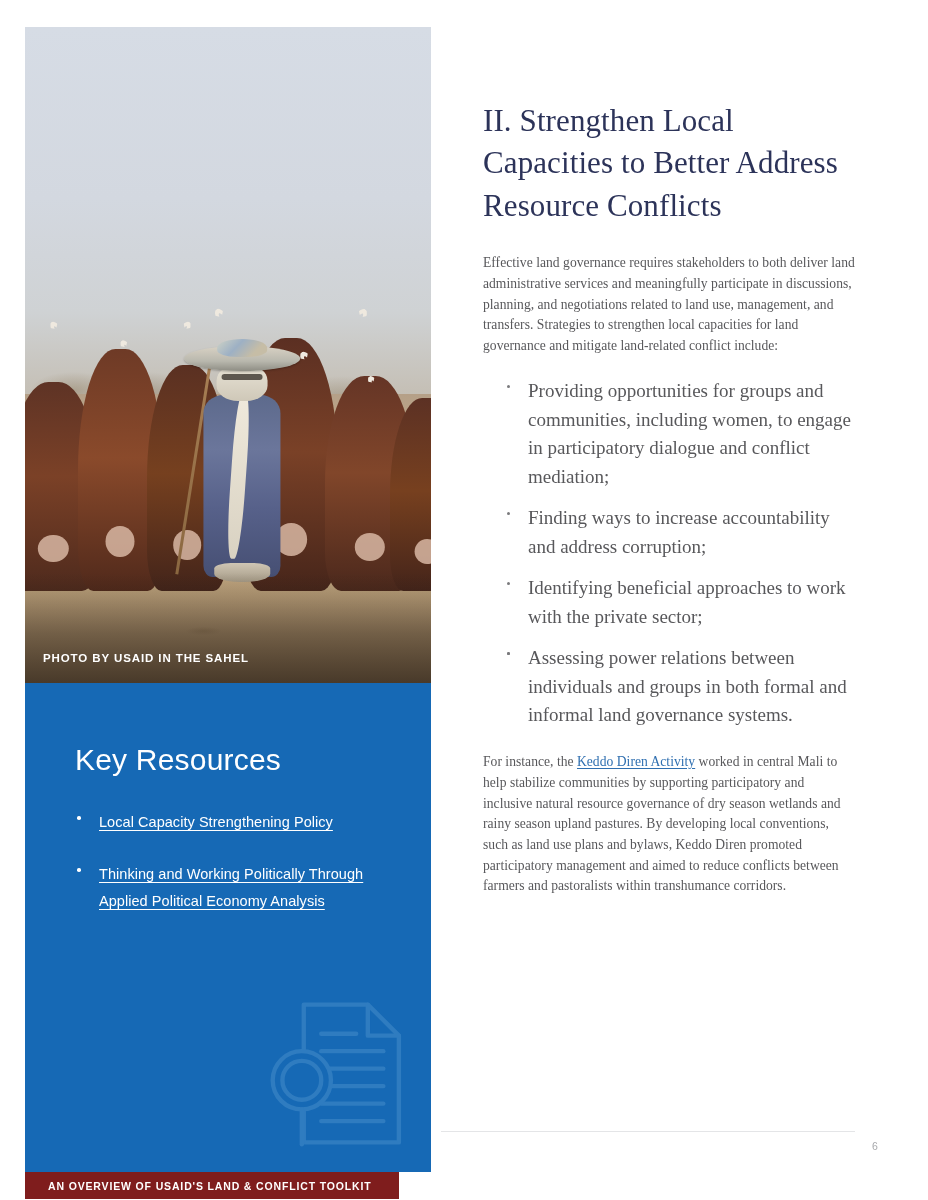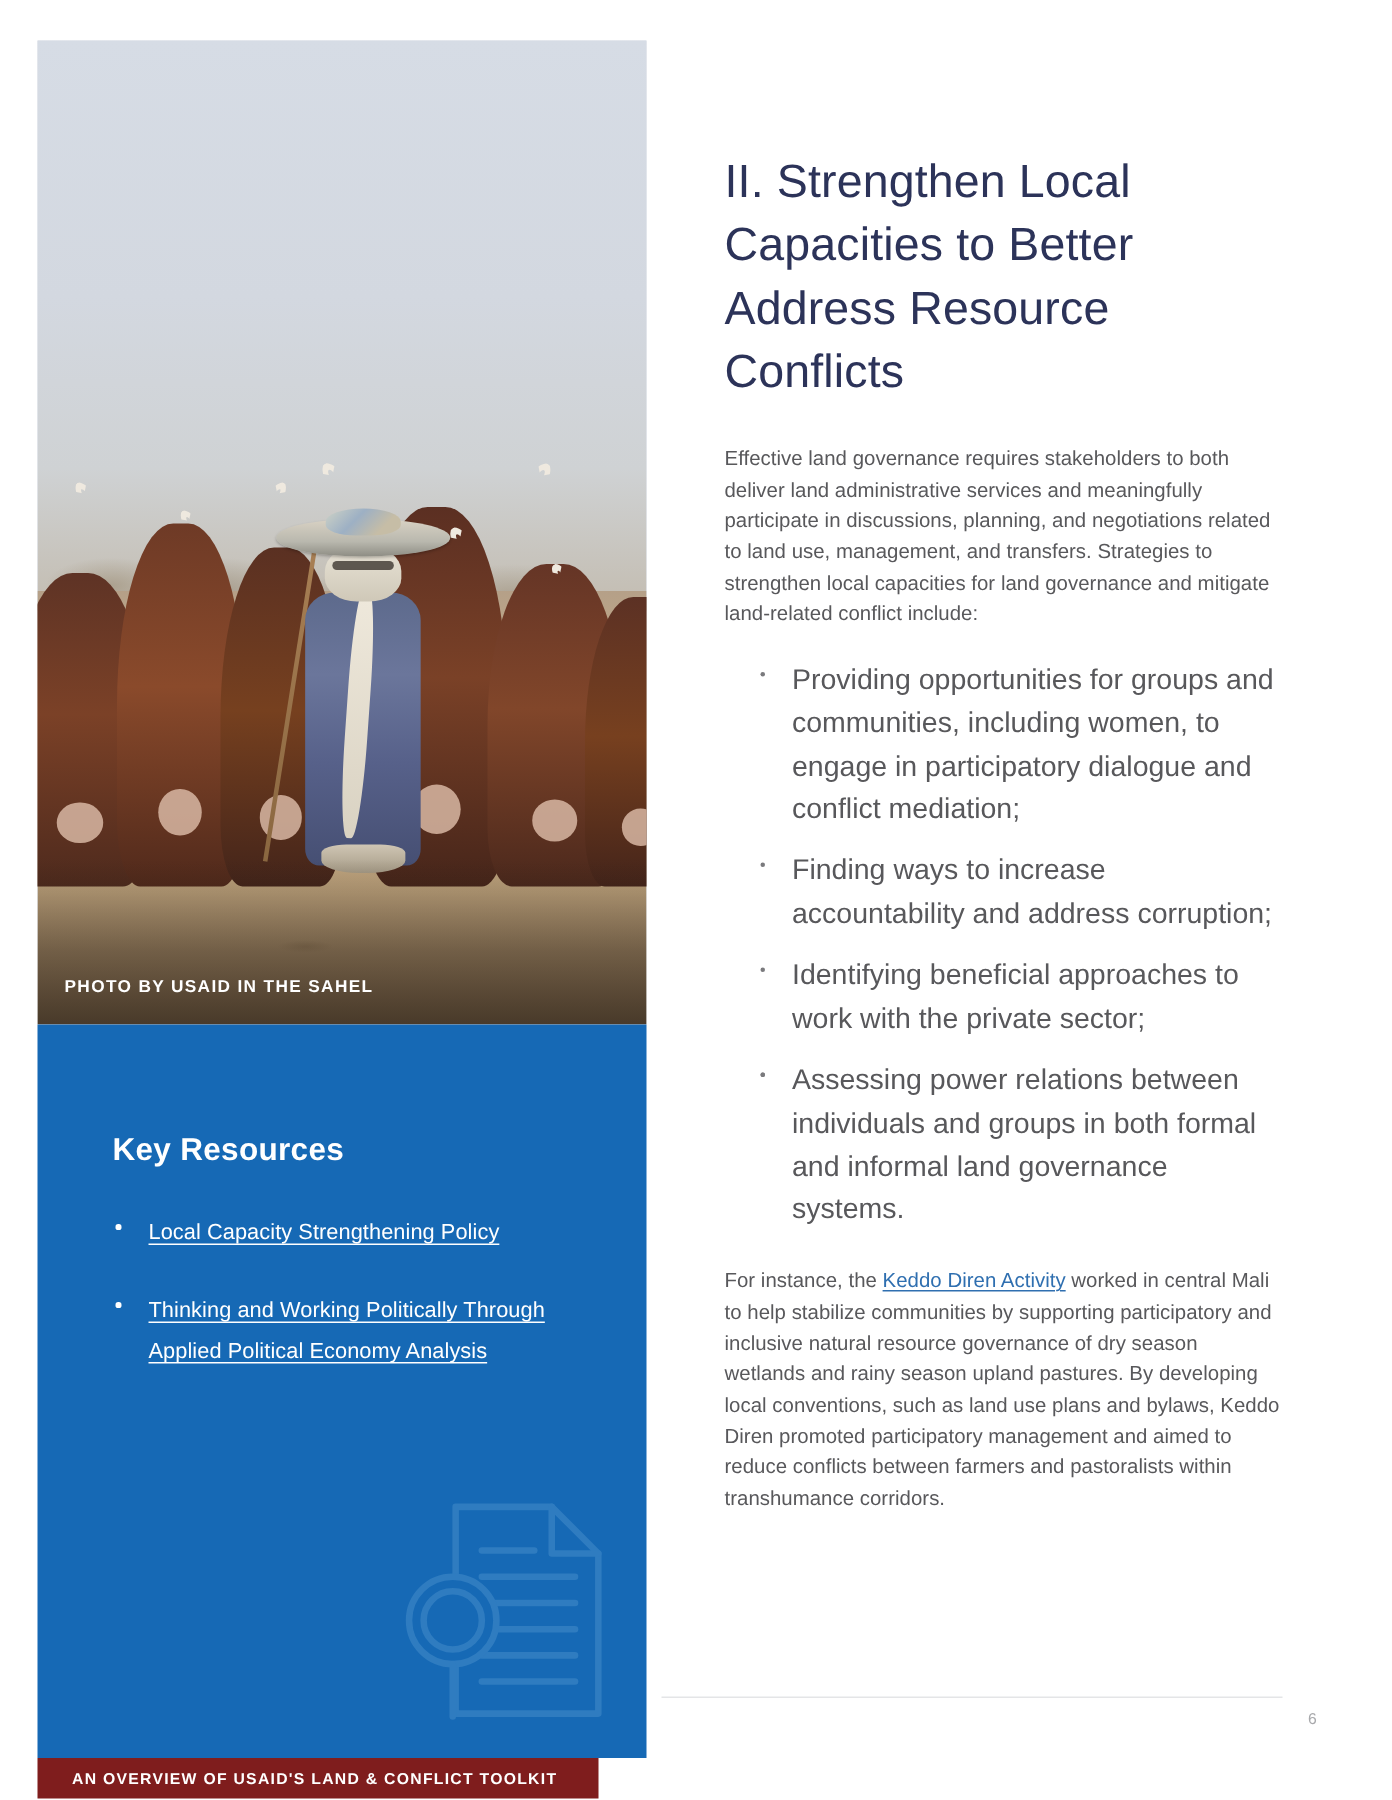--- a/index.html
+++ b/index.html
@@ -180,24 +180,23 @@
     bottom: 16px;
     width: 165px;
     height: 165px;
     opacity: 1;
   }
   .panel-title {
     position: absolute;
     left: 50px;
     top: 60px;
     color: #ffffff;
-    font-size: 21px;
-    font-weight: 700;
+    font-size: 30px;
+    font-weight: 400;
     letter-spacing: 0.2px;
-    margin-top: 12px;
   }
   .res-list {
     position: absolute;
     left: 48px;
     top: 126px;
     width: 330px;
     list-style: none;
   }
   .res-item {
     position: relative;
@@ -242,20 +241,21 @@
     letter-spacing: 0.85px;
     white-space: nowrap;
   }
 
   
   .right-col {
     position: absolute;
     left: 483px;
     top: 100px;
     width: 372px;
+    font-family: Liberation Serif, serif;
   }
   .doc-heading {
     color: #2c3359;
     font-size: 31px;
     font-weight: 300;
     line-height: 1.37;
     letter-spacing: 0.1px;
     margin-bottom: 26px;
   }
   .body-text {

